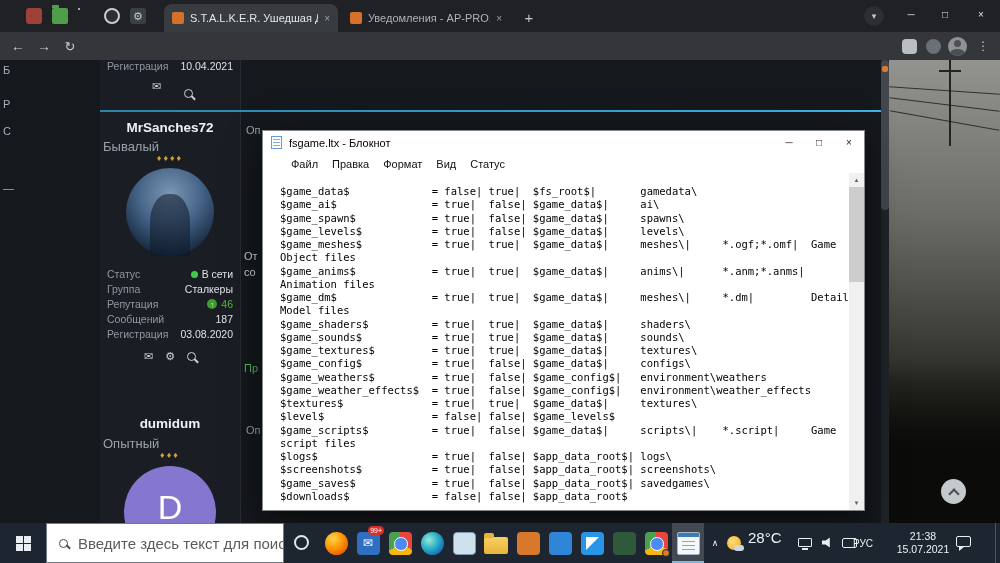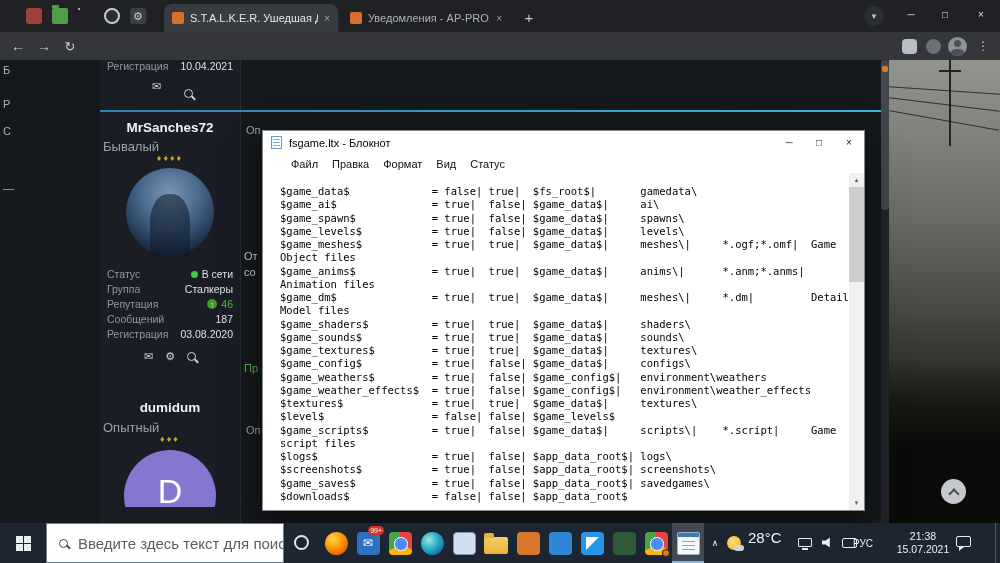--- a/index.html
+++ b/index.html
@@ -54,21 +54,21 @@
   .prevrow{position:absolute;left:107px;top:0;width:126px;display:flex;justify-content:space-between;font-size:10.5px}
   .flabel{color:#8f97a1}
   .fvalue{color:#dde1e6;display:flex;align-items:center;gap:4px}
   .hdivider{position:absolute;left:100px;top:50px;width:788px;height:2px;background:linear-gradient(90deg,#2a84ad,#3fb4dd)}
   .picon{font-size:11px;color:#cfd4d9;position:static}
   .pagicon{position:absolute}
   .mag{display:inline-block;position:relative;width:9px;height:9px;border:1.5px solid currentColor;border-radius:50%;color:#cfd4d9}
   .mag::after{content:"";position:absolute;width:5px;height:1.5px;background:currentColor;right:-4px;bottom:-1px;transform:rotate(45deg)}
   .pcard{position:absolute;left:103px;width:134px}
   .c1{top:58px;height:274px}
-  .c2{top:324px;height:123px;overflow:hidden}
+  .c2{top:340px;height:123px;overflow:hidden}
   .pname{position:absolute;left:0;width:100%;text-align:center;font-size:13.5px;font-weight:bold;color:#eef1f5}
   .c1 .pname{top:2px}.c2 .pname{top:16px}
   .prank{position:absolute;width:100%;font-size:13px;color:#99a1ab}
   .c1 .prank{top:21px}.c2 .prank{top:36px}
   .pstars{position:absolute;width:100%;text-align:center;font-size:9px;letter-spacing:2px;color:#c8a13b}
   .c1 .pstars{top:35px}.c2 .pstars{top:50px}
   .pavatar{position:absolute;border-radius:50%}
   .av1{left:23px;top:50px;width:88px;height:88px;background:radial-gradient(circle at 50% 30%,#7c97b5 0%,#48678a 40%,#1c3049 75%,#101c2b 100%)}
   .av1::after{content:"";position:absolute;left:24px;top:26px;width:40px;height:62px;border-radius:45% 45% 0 0;background:rgba(14,24,38,.55)}
   .av2{left:21px;top:66px;width:92px;height:92px;background:#8577cf;overflow:hidden}

